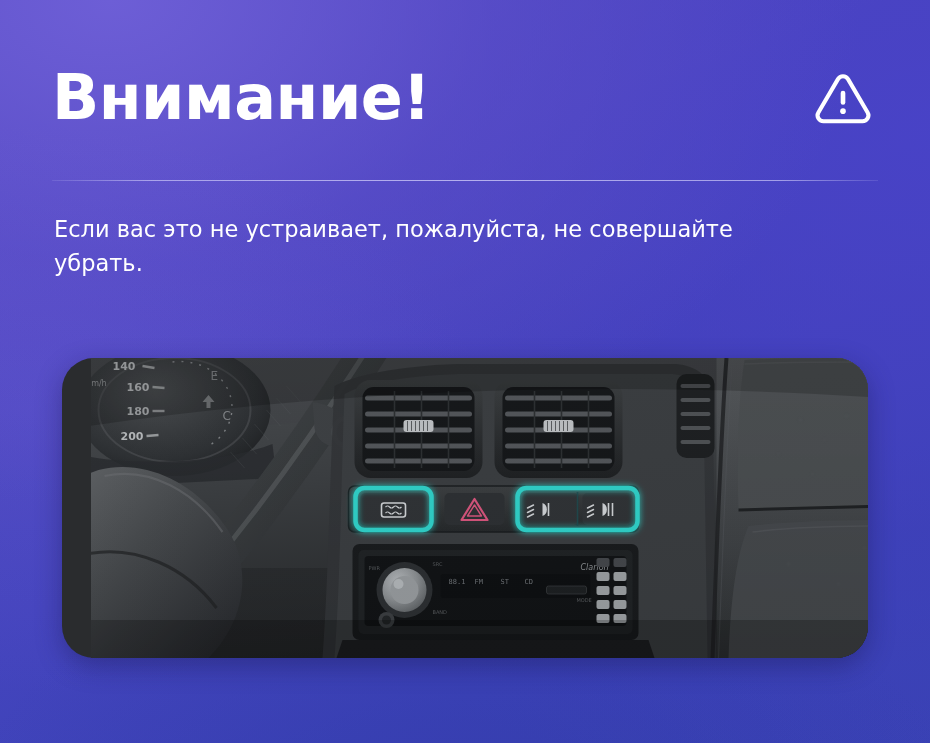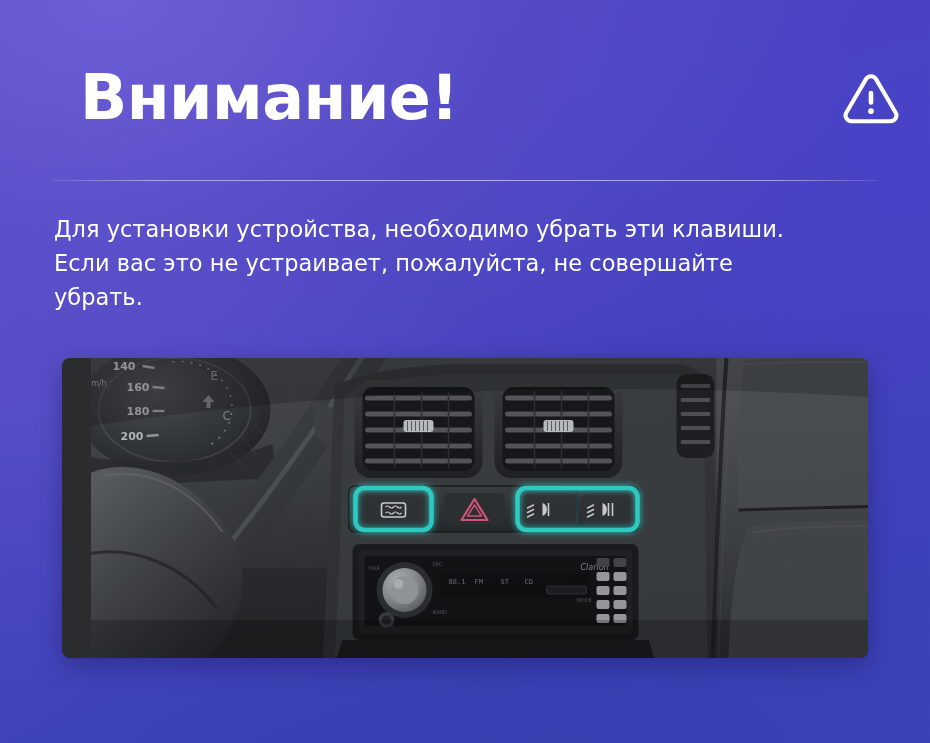--- a/index.html
+++ b/index.html
@@ -43,21 +43,20 @@
   .header {
     position: absolute;
     left: 52px;
     top: 50px;
     width: 826px;
     height: 95px;
     display: flex;
     align-items: center;
     justify-content: space-between;
     z-index: 3;
-    margin-left: 28px;
   }
 
   .page-title {
     font-family: "DejaVu Sans", sans-serif;
     font-size: 62px;
     line-height: 1.0;
     font-weight: 700;
     letter-spacing: -0.5px;
     color: #ffffff;
     white-space: nowrap;
@@ -97,21 +96,21 @@
   }
   .body-copy p { margin: 0; }
 
   
   .photo {
     position: absolute;
     left: 62px;
     top: 358px;
     width: 806px;
     height: 300px;
-    border-radius: 8px;
+    border-radius: 32px;
     overflow: hidden;
     z-index: 2;
     background: #2a2c2e;
     box-shadow: 0 8px 26px rgba(20,18,70,0.38);
     padding-left: 29px;
   }
   .photo svg { display: block; width: 100%; height: 100%; }
 </style>
 </head>
 <body>
@@ -126,21 +125,20 @@
         <path d="M32 9.5c-2.1 0-4.1 1.1-5.2 3.0L6.6 47.0c-1.1 1.9-1.1 4.2 0 6.0 1.1 1.9 3.1 3.0 5.2 3.0h40.4c2.1 0 4.1-1.1 5.2-3.0 1.1-1.8 1.1-4.1 0-6.0L37.2 12.5c-1.1-1.9-3.1-3.0-5.2-3.0z" fill="none" stroke="#ffffff" stroke-width="4.2" stroke-linejoin="round"></path>
         <rect x="29.6" y="24.5" width="4.8" height="14.5" rx="2.4" fill="#ffffff"></rect>
         <circle cx="32" cy="45.6" r="2.9" fill="#ffffff"></circle>
       </svg>
     </div>
   </div>
 
   <div class="divider"></div>
 
   <div class="body-copy">
-    <p>Для установки устройства, необходимо убрать эти клавиши.</p>
     <p>Если вас это не устраивает, пожалуйста, не совершайте</p>
     <p>убрать.</p>
   </div>
 
   <div class="photo">
     <svg viewBox="0 0 806 300" xmlns="http://www.w3.org/2000/svg" preserveAspectRatio="xMidYMid slice">
       <defs>
         <linearGradient id="dashBase" x1="0" y1="0" x2="0.25" y2="1">
           <stop offset="0%" stop-color="#4b4e51"></stop>
           <stop offset="45%" stop-color="#3a3d40"></stop>

